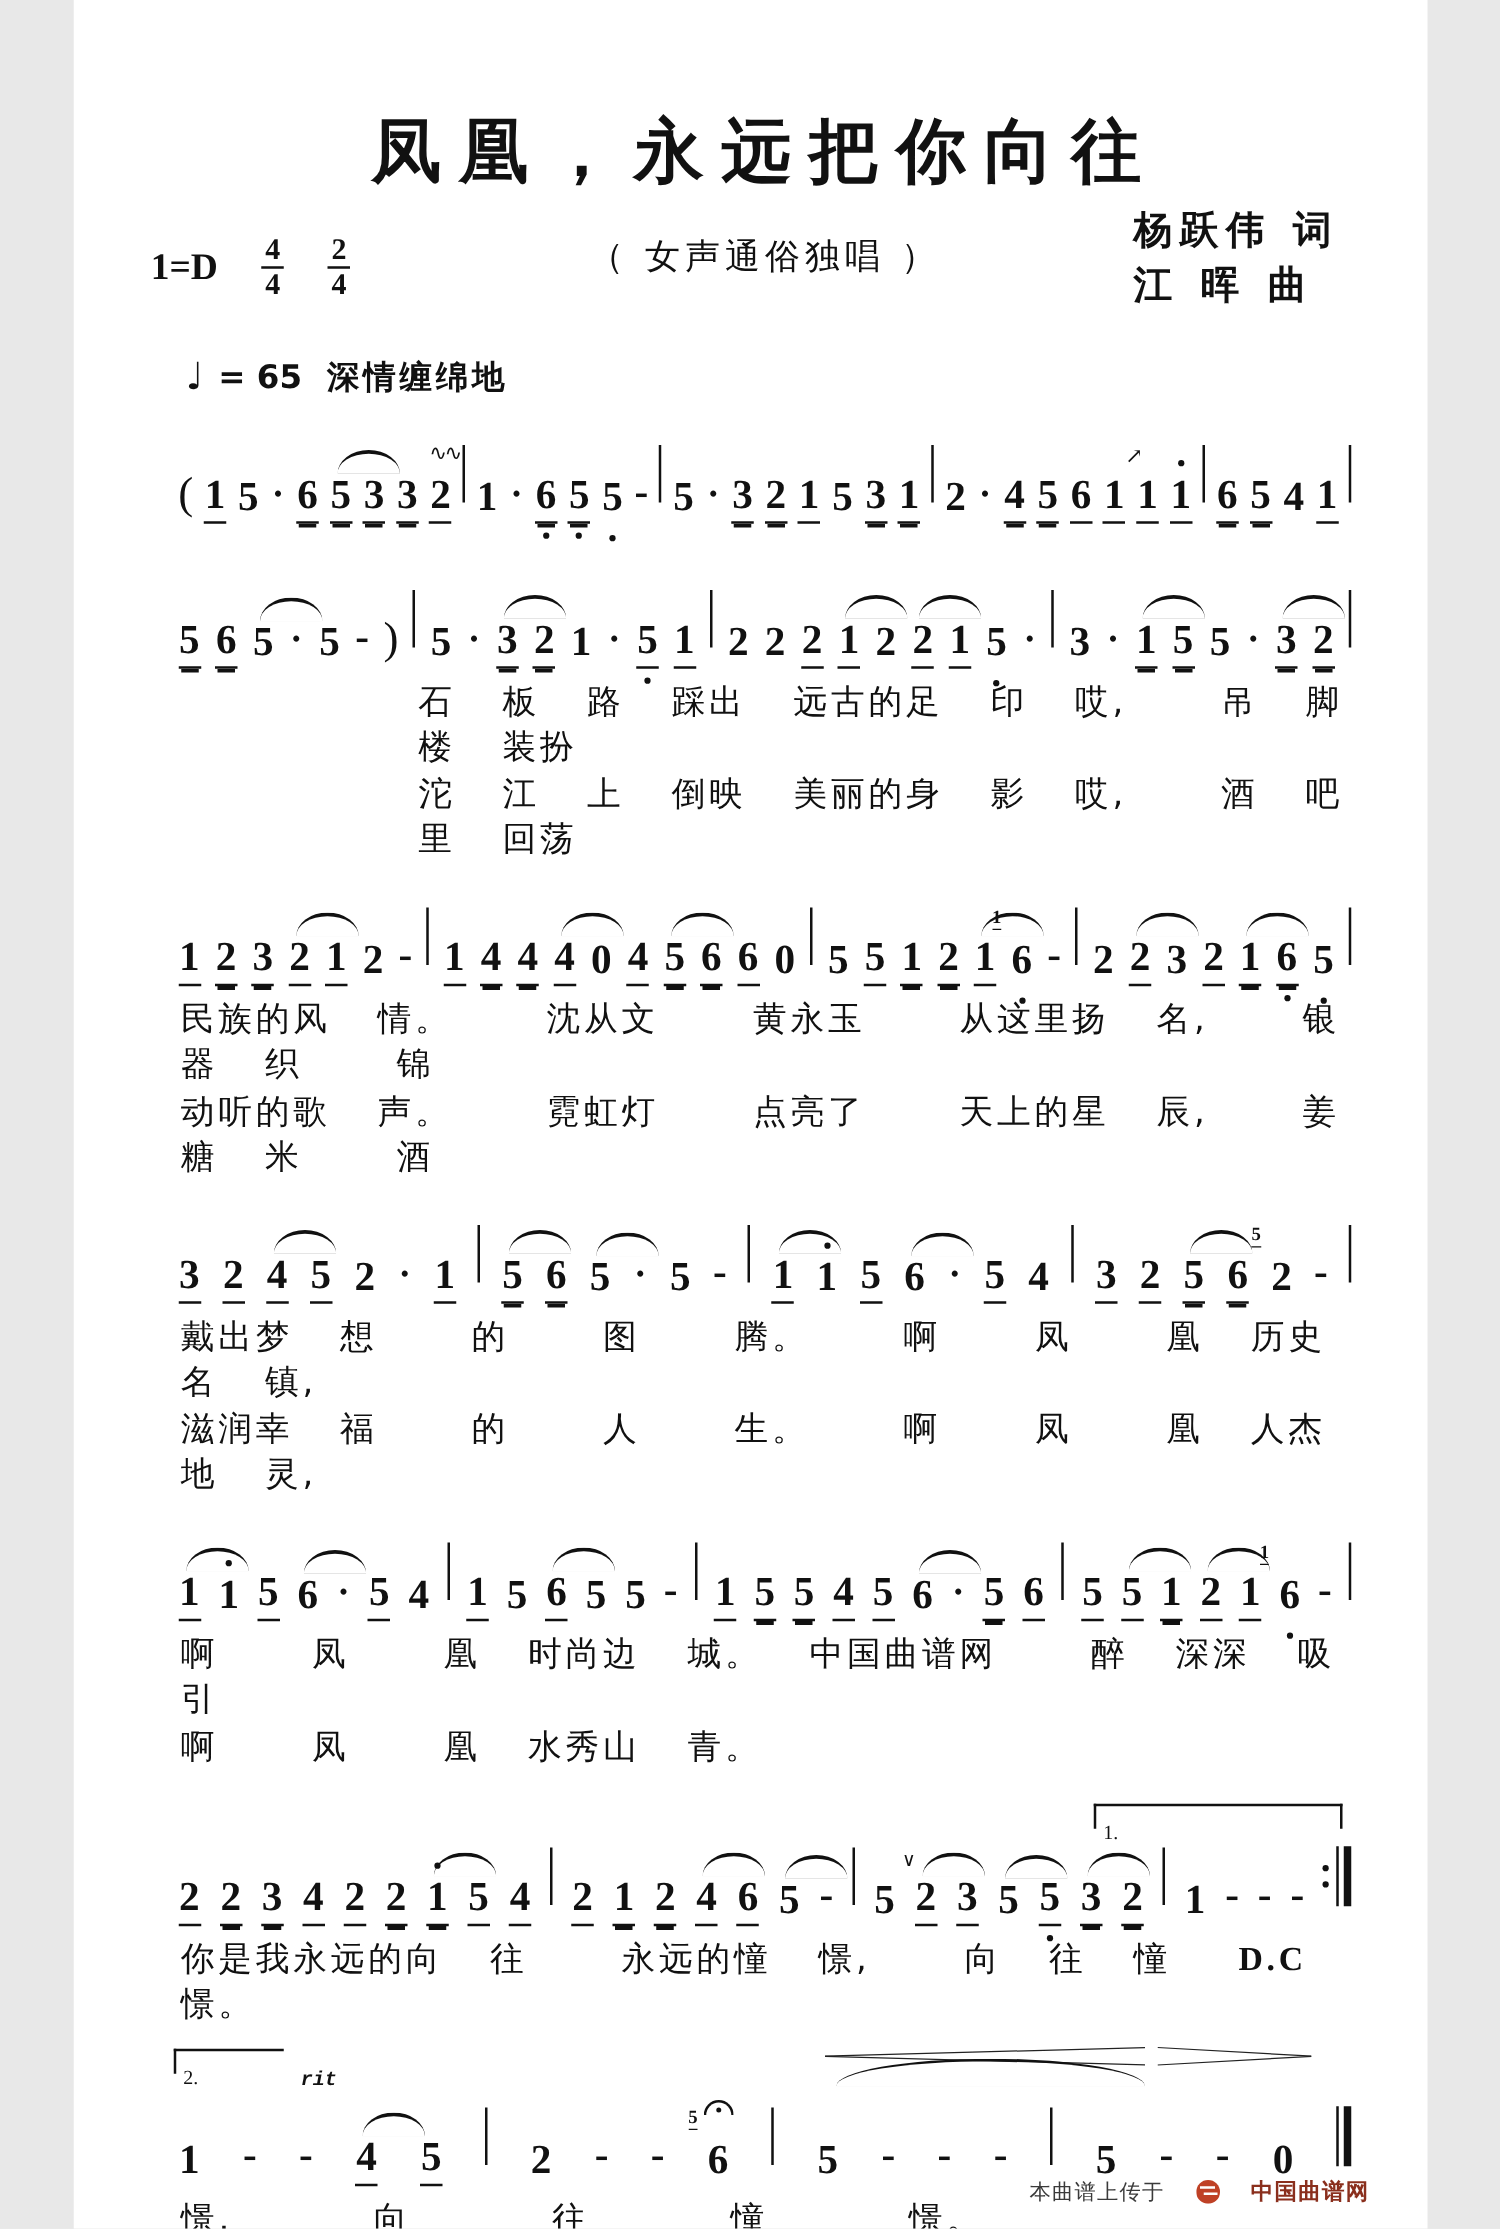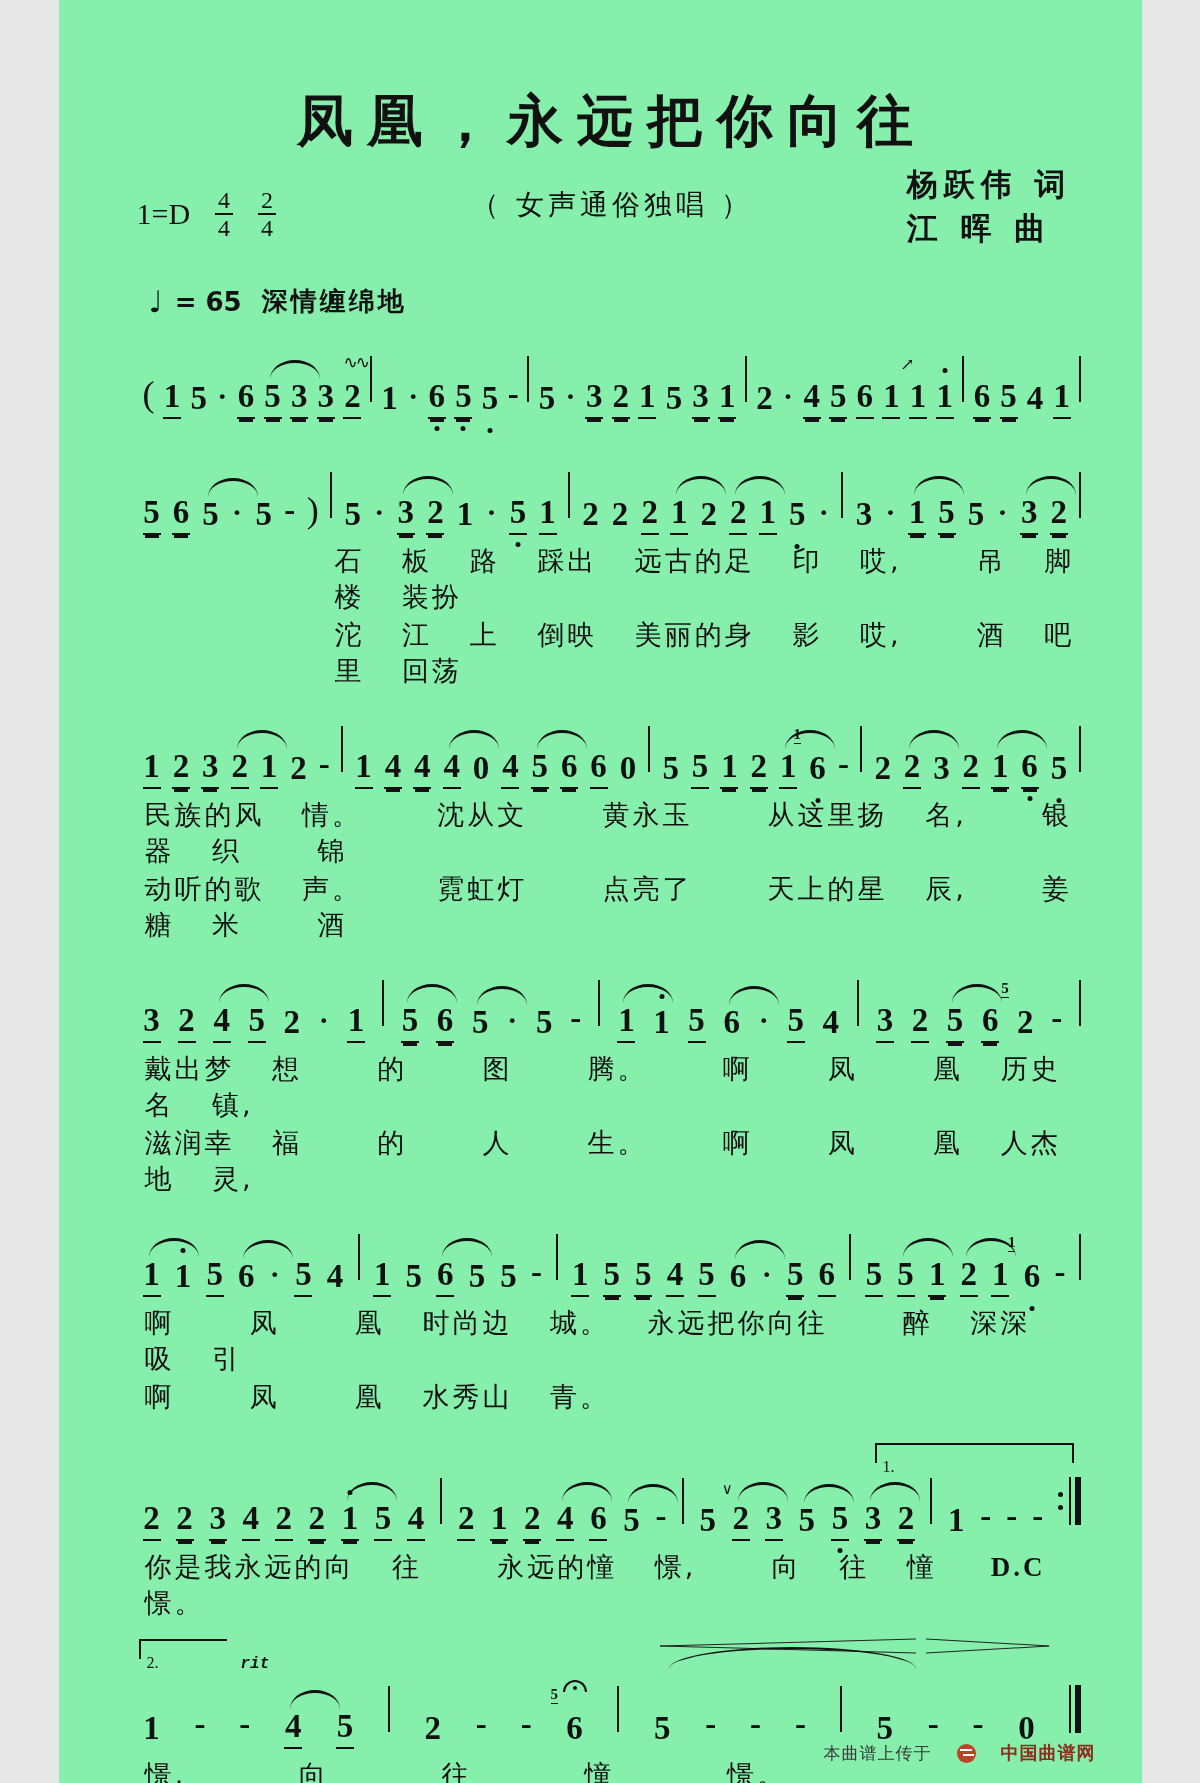--- a/index.html
+++ b/index.html
@@ -1,20 +1,20 @@
 <!DOCTYPE html>
 <html><head>
 <meta charset="utf-8">
 <style>
   html,body{margin:0;padding:0;background:#e8e8e8;}
   .page{
     position:relative;
     width:1059px;height:1783px;
     margin:0 auto;
-    background:#86efac;
+    background:#ffffff;
     color:#111;
     font-family:"DejaVu Sans",sans-serif;
     overflow:hidden;
     padding-left:24px;
   }
   
   .title{
     margin:84px 0 0 0;
     text-align:center;
     font-size:56px;
@@ -34,23 +34,23 @@
     text-align:left;
     font-size:31px;
     font-weight:700;
     line-height:44px;
     letter-spacing:6px;
   }
   
   .keyrow{
     position:absolute;
     top:188px;left:62px;
-    display:flex;align-items:center;gap:25px;
+    display:flex;align-items:center;gap:35px;
     font-family:"Liberation Serif","DejaVu Serif",serif;
-    font-size:30px;font-weight:400;margin-left:16px;
+    font-size:30px;font-weight:700;
   }
   .frac{display:inline-flex;flex-direction:column;align-items:center;font-size:24px;line-height:24px;}
   .frac .num{border-bottom:2px solid #111;padding:0 3px 1px 3px;}
   .frac .den{padding-top:1px;}
   .temporow{
     margin:60px 0 10px 66px;
     font-size:26px;
     display:flex;align-items:center;gap:12px;
     font-weight:700;
   }
@@ -384,21 +384,21 @@
           <span class="note u1"><span class="dg">5</span></span>
           <span class="note u1"><span class="dg">5</span><span class="arc"></span></span>
           <span class="note u2"><span class="dg">1</span></span>
           <span class="note u1"><span class="dg">2</span><span class="arc"></span></span>
           <span class="note u1"><span class="dg">1</span></span>
           <span class="note"><span class="dg">6</span><span class="lodot"></span><span class="grace">1</span></span>
           <span class="dash">-</span>
           <span class="barline"></span>
         </div>
         <div class="lyric-row">
-          <span class="lyric-text">啊  凤  凰 时尚边 城。 永远把你向往  醉 深深 吸 引</span>
+          <span class="lyric-text">啊  凤  凰 时尚边 城。 中国曲谱网  醉 深深 吸 引</span>
         </div>
         <div class="lyric-row">
           <span class="lyric-text">啊  凤  凰 水秀山 青。</span>
         </div>
       </div>
       <div class="score-line score-line-6">
         <div class="notes-row">
           <span class="note u1"><span class="dg">2</span></span>
           <span class="note u2"><span class="dg">2</span></span>
           <span class="note u2"><span class="dg">3</span></span>

